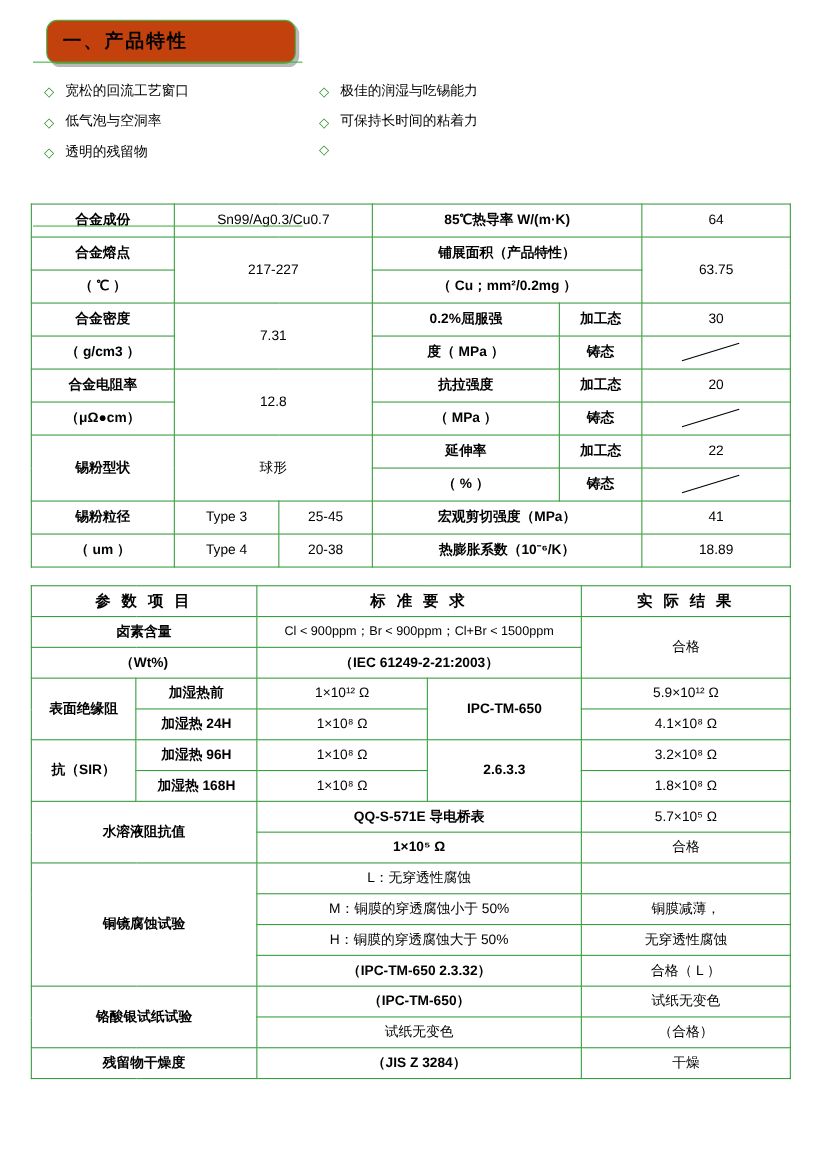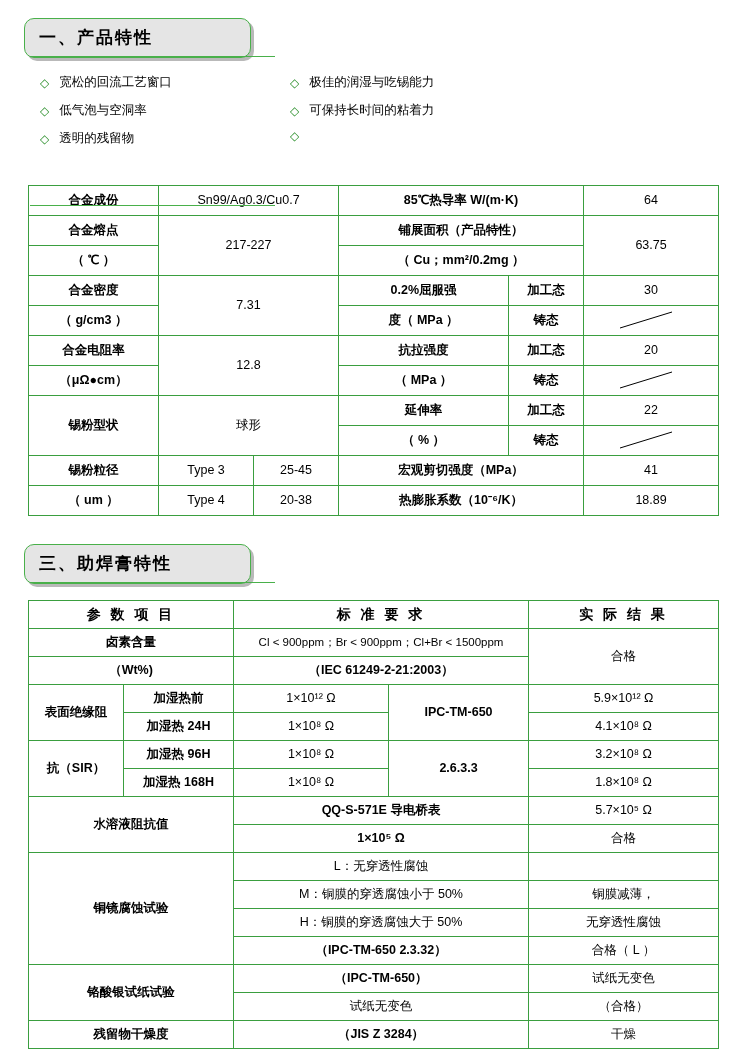--- a/index.html
+++ b/index.html
@@ -18,24 +18,24 @@
   .page {
     position: relative;
     width: 745px;
     height: 1062px;
     box-sizing: border-box;
   }
 
   
   .section-head {
     position: relative;
-    margin-left: 24px;
+    margin-left: 42px;
     width: 225px;
     height: 38px;
-    background: #e5e5e5;
+    background: #c2410c;
     border: 1px solid #49b04a;
     border-radius: 10px 10px 10px 10px;
     box-shadow: 3px 3px 0 #b9b9b9;
   }
   .section-head .txt {
     position: absolute;
     left: 14px;
     top: 7px;
     font-size: 17px;
     font-weight: bold;
@@ -257,26 +257,20 @@
       <tr>
         <td class="b">（ um ）</td>
         <td>Type 4</td>
         <td>20-38</td>
         <td colspan="2" class="b">热膨胀系数（10⁻⁶/K）</td>
         <td>18.89</td>
       </tr>
     </tbody>
   </table>
 
-  <div class="sh-wrap" style="padding-top:28px;">
-    <div class="section-head">
-      <div class="txt">三、助焊膏特性</div>
-    </div>
-    <div class="sh-underline" style="top:66px;"></div>
-  </div>
 
   <table class="grid" id="flux-table">
     <colgroup>
       <col style="width:95px">
       <col style="width:110px">
       <col style="width:155px">
       <col style="width:140px">
       <col style="width:190px">
     </colgroup>
     <tbody>

